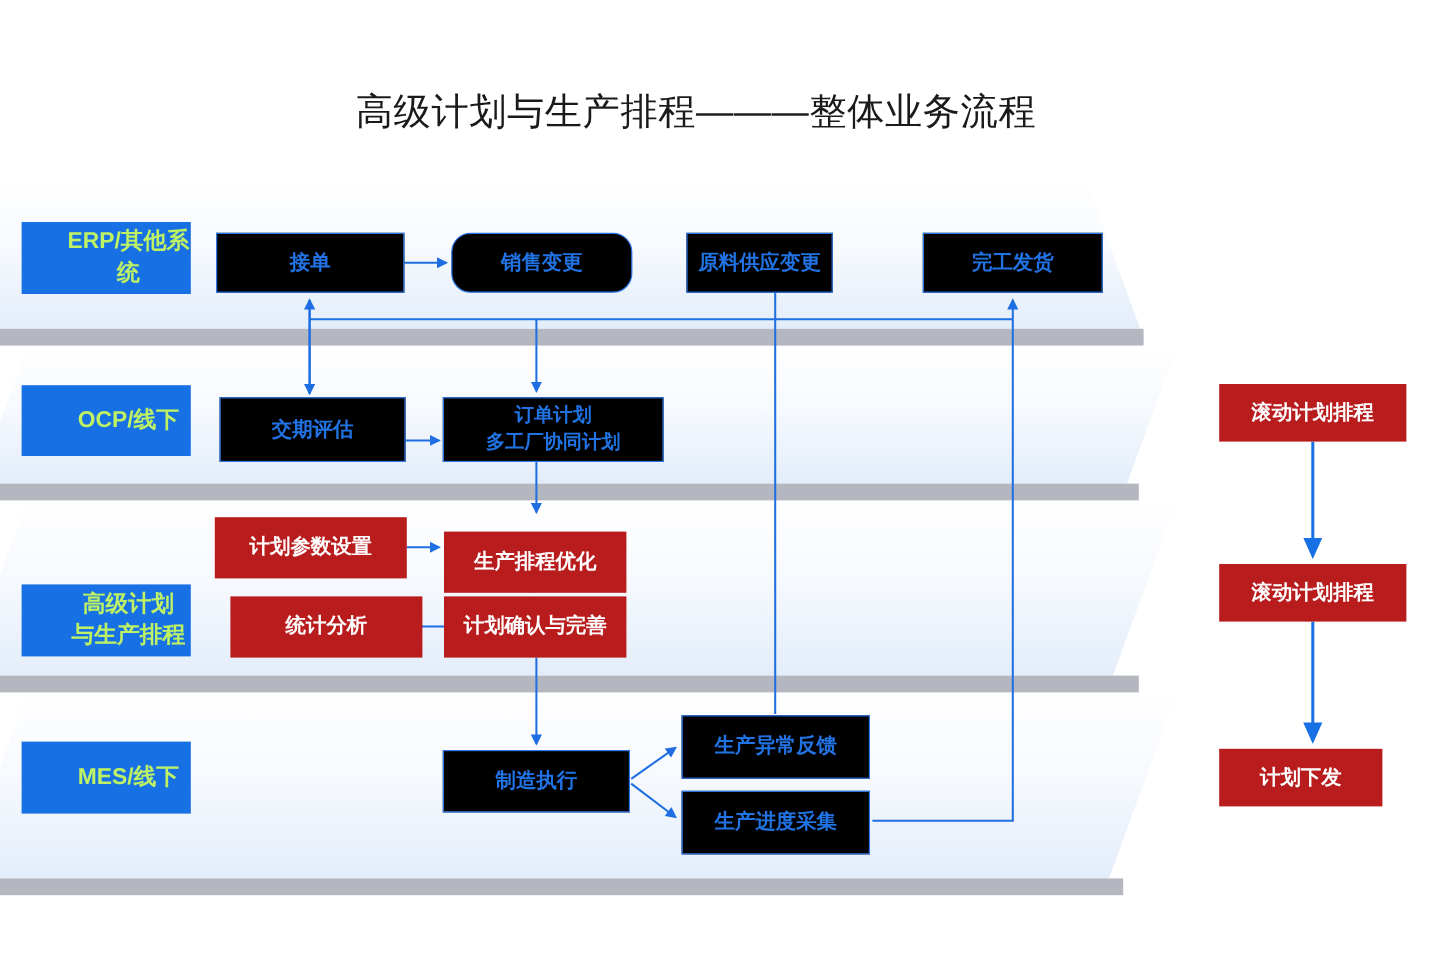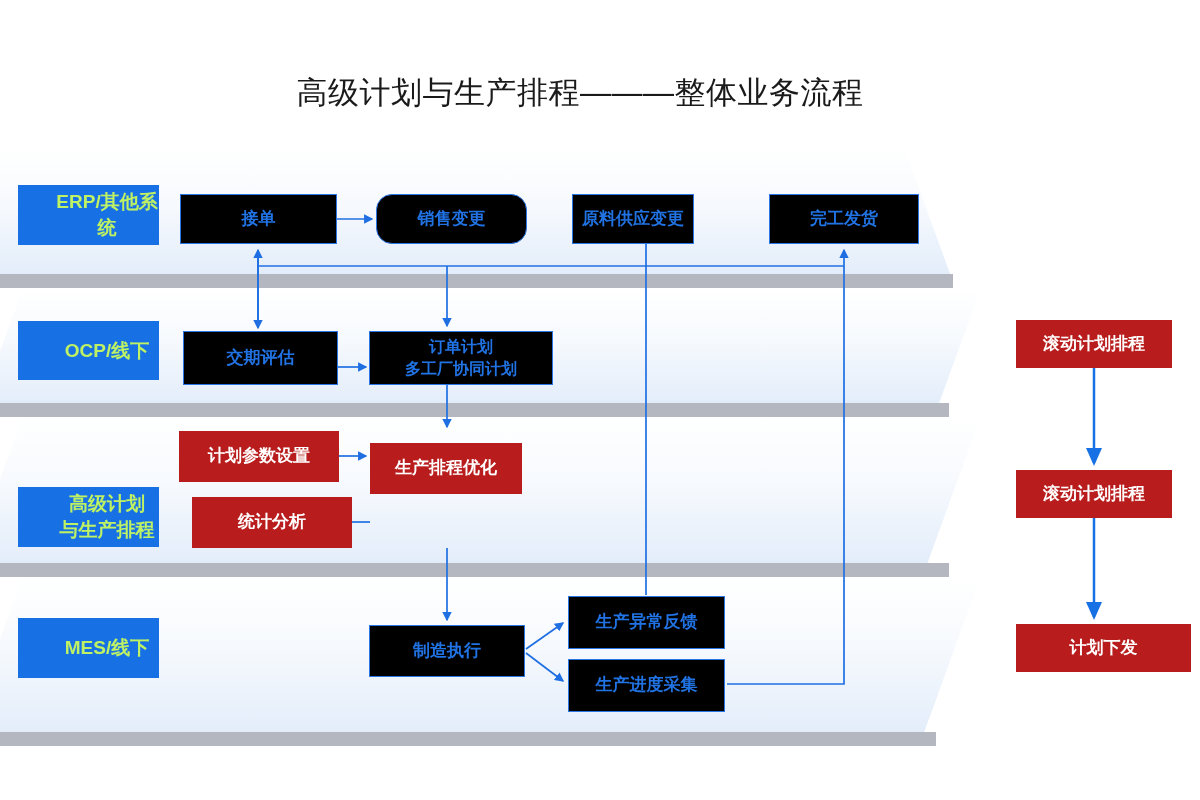--- a/index.html
+++ b/index.html
@@ -59,21 +59,21 @@
   <div class="bar" style="left:0; top:403px; width:949px;"></div>
   <div class="bar" style="left:0; top:563px; width:949px;"></div>
   <div class="bar" style="left:0; top:732px; width:936px;"></div>
 
   <div class="bb" style="left:1016px; top:320px; width:156px; height:48px;">
       <span>滚动计划排程</span>
     </div>
   <div class="bb" style="left:1016px; top:470px; width:156px; height:48px;">
       <span>滚动计划排程</span>
     </div>
-  <div class="bb" style="left:1016px; top:624px; width:175px; height:48px;">
+  <div class="bb" style="left:1016px; top:624px; width:136px; height:48px;">
       <span>计划下发</span>
     </div>
 
   <div id="page-title">高级计划与生产排程———整体业务流程</div>
 
   <svg id="connectors" width="1200" height="800" viewBox="0 0 1200 800" fill="none">
     <defs>
       <marker id="ah" viewBox="0 0 10 10" refX="8.5" refY="5" markerWidth="5.5" markerHeight="5.5" orient="auto">
         <path d="M0,0 L10,5 L0,10 Z" fill="#1f6fe2"></path>
       </marker>
@@ -141,20 +141,23 @@
 
   <div class="bb" style="left:179px; top:431px; width:160px; height:51px;">
       <span>计划参数设置</span>
     </div>
   <div class="bb" style="left:370px; top:431px; width:152px; height:51px;margin-top:12px;">
       <span>生产排程优化</span>
     </div>
   <div class="bb" style="left:192px; top:497px; width:160px; height:51px;">
       <span>统计分析</span>
     </div>
+  <div class="bb" style="left:370px; top:497px; width:152px; height:51px;">
+      <span>计划确认与完善</span>
+    </div>
 
   <div class="wb" style="left:369px; top:625px; width:156px; height:52px;">
       <span>制造执行</span>
     </div>
   <div class="wb" style="left:568px; top:596px; width:157px; height:53px;">
       <span>生产异常反馈</span>
     </div>
   <div class="wb" style="left:568px; top:659px; width:157px; height:53px;">
       <span>生产进度采集</span>
     </div>

